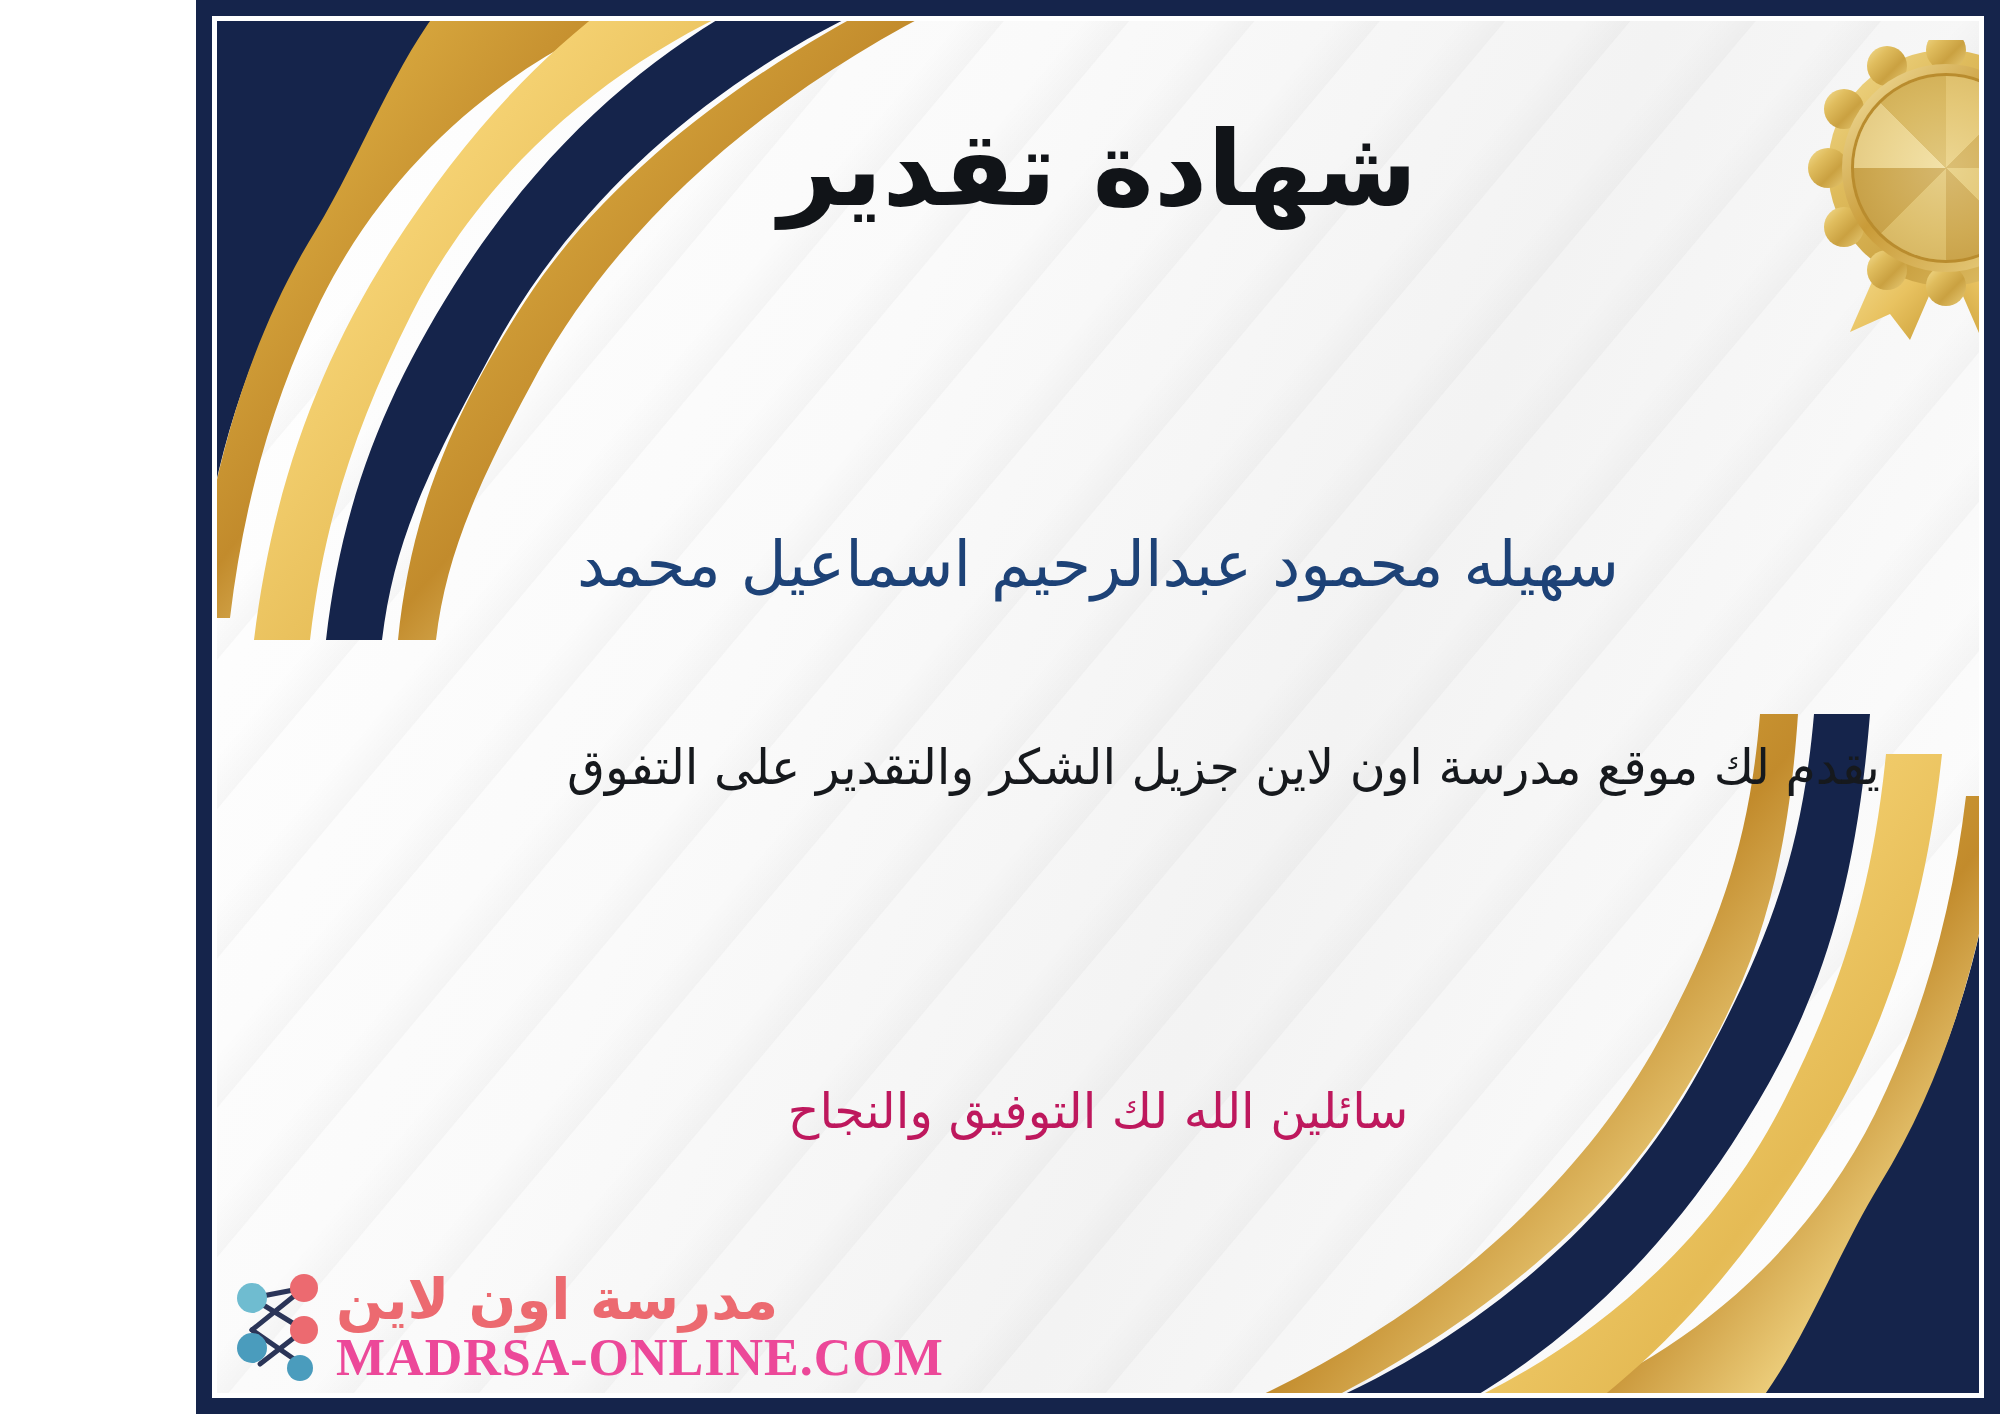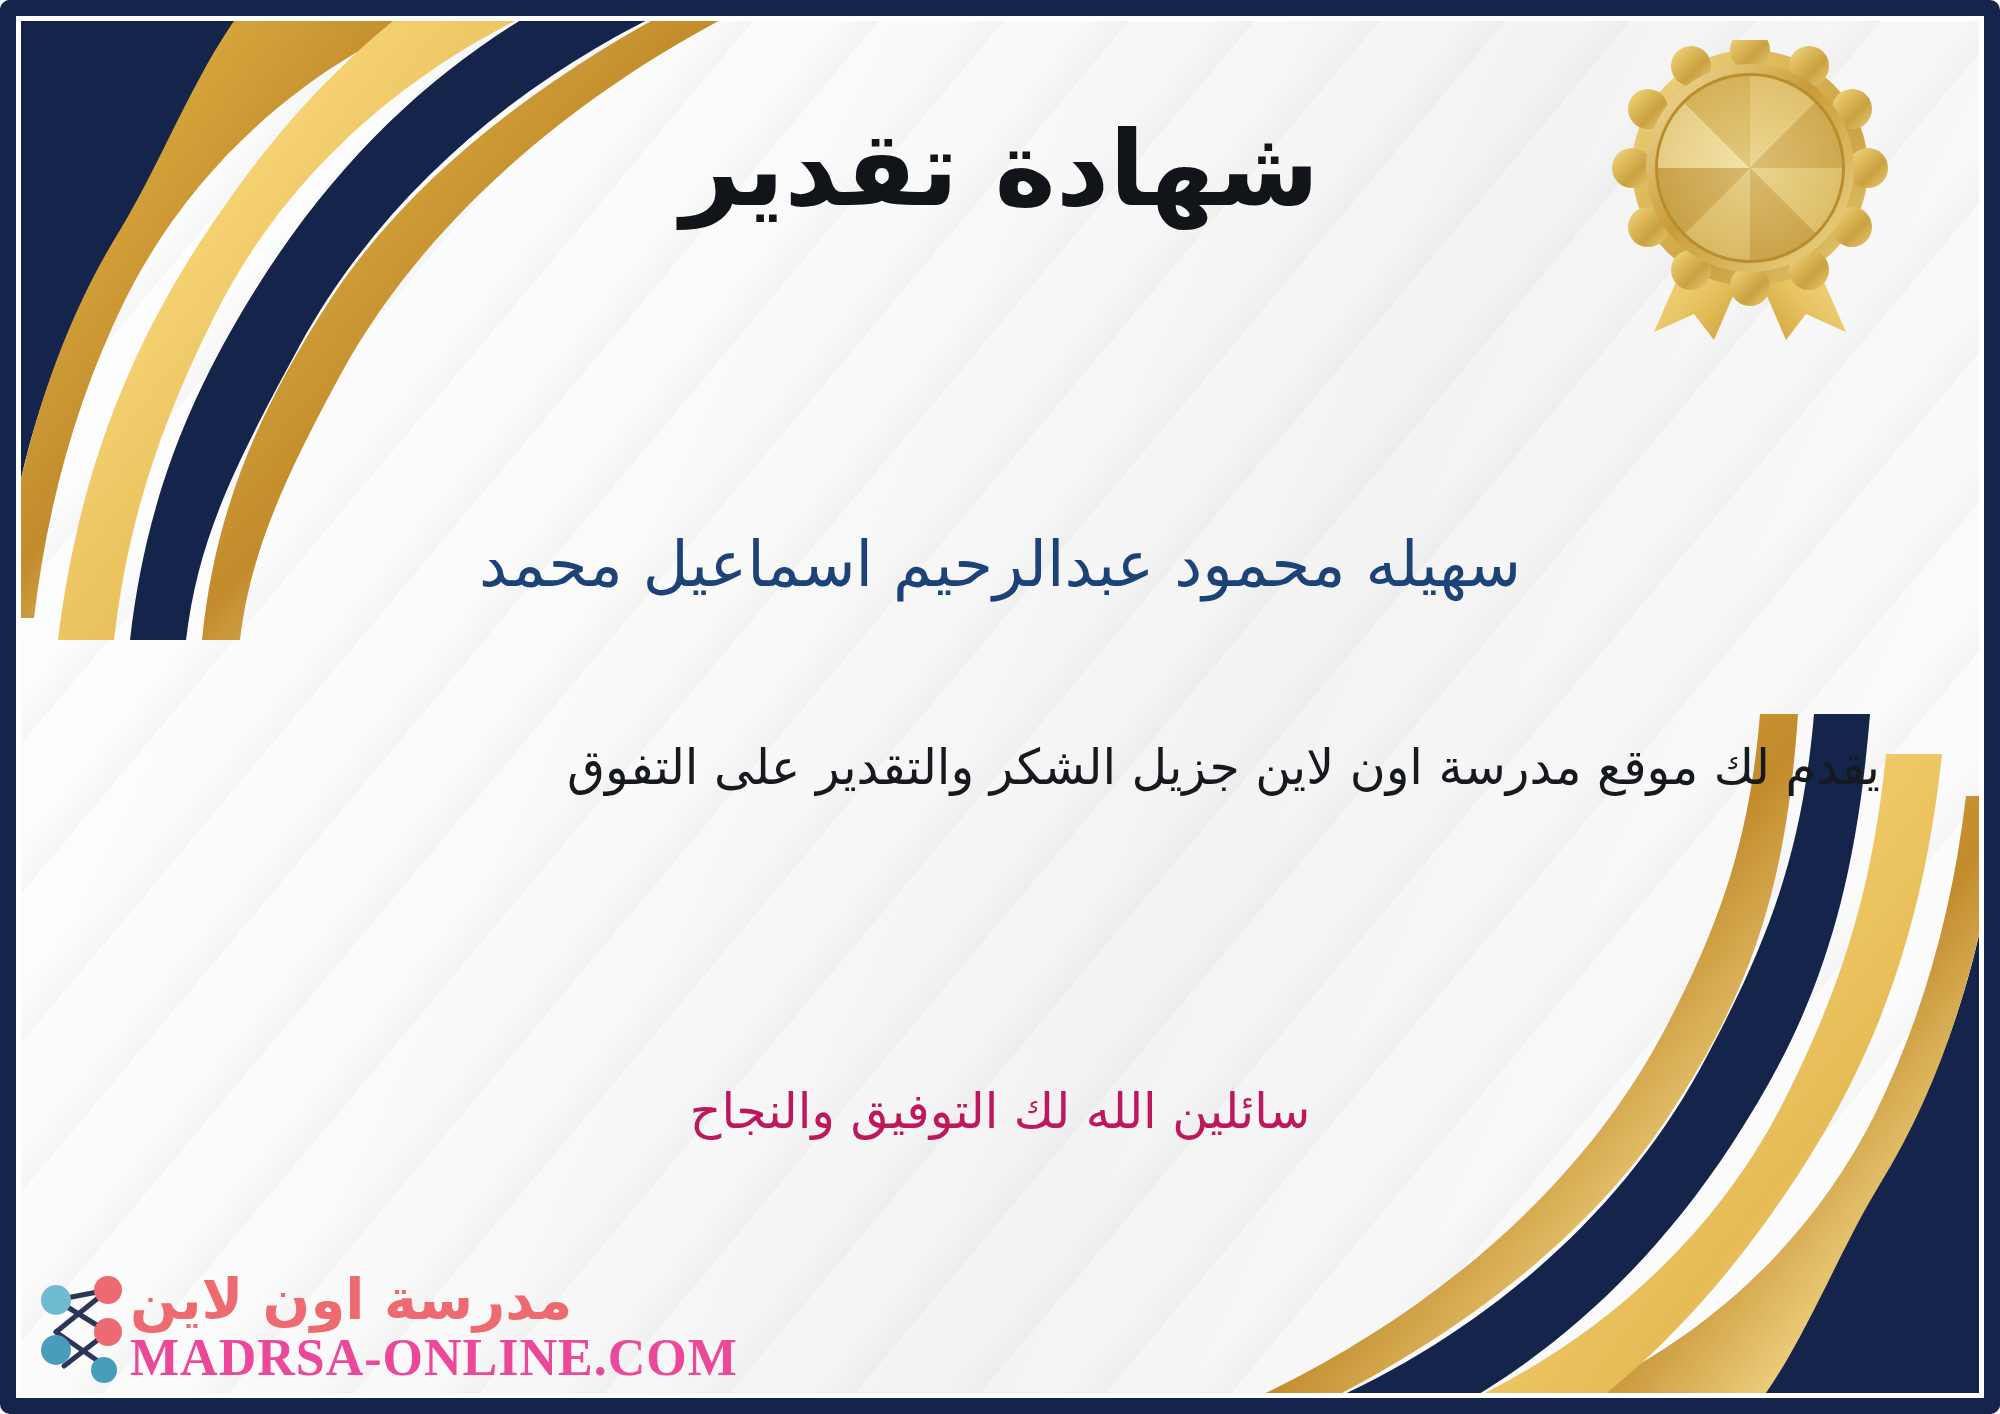--- a/index.html
+++ b/index.html
@@ -2,25 +2,24 @@
 <html lang="ar" dir="rtl"><head>
 <meta charset="utf-8">
 <title>شهادة تقدير</title>
 <style>
   html,body{margin:0;padding:0;background:#ffffff;}
   body{
     font-family:"DejaVu Sans","Liberation Sans",sans-serif;
   }
   #cert{
     position:relative;
-    width:2000px;
+    width:1804px;
     height:1414px;
     overflow:hidden;
     background:#ffffff;
-    border-radius:10px;
   }
 
   
   .texture{
     position:absolute; inset:0;
     background:
       repeating-linear-gradient(
         -50deg,
         rgba(0,0,0,0.000) 0px,
         rgba(0,0,0,0.000) 26px,
@@ -120,22 +119,23 @@
     font-size:49px;
     color:#be185d;
     font-weight:400;
   }
 
   
   .brand{
     position:absolute;
     left:34px; bottom:30px;
     display:flex;
-    align-items:flex-end;
+    align-items:flex-start;
     flex-direction:row-reverse;
+    gap:10px;
   }
   .brand-text{
     display:flex;
     flex-direction:column;
     align-items:flex-end;
     line-height:1;
   }
   .brand-ar{
     font-size:56px;
     font-weight:700;

